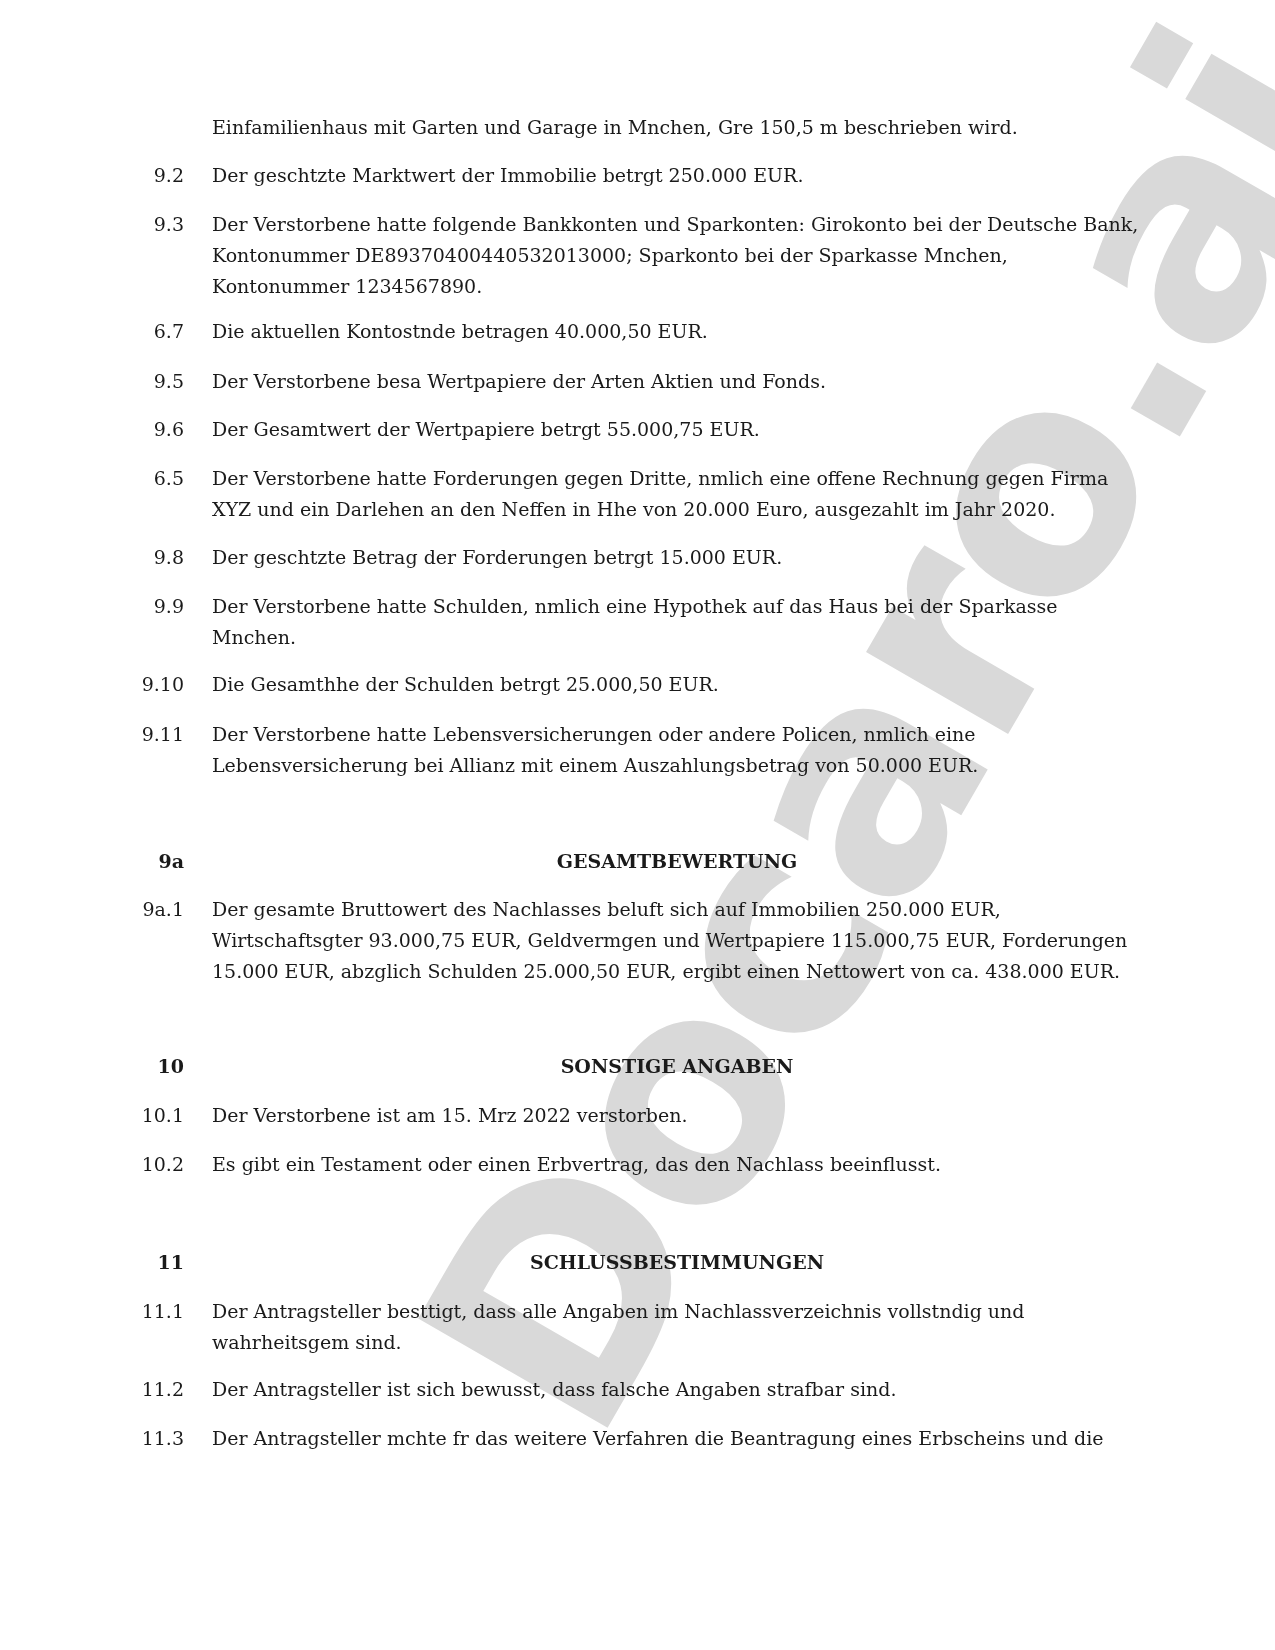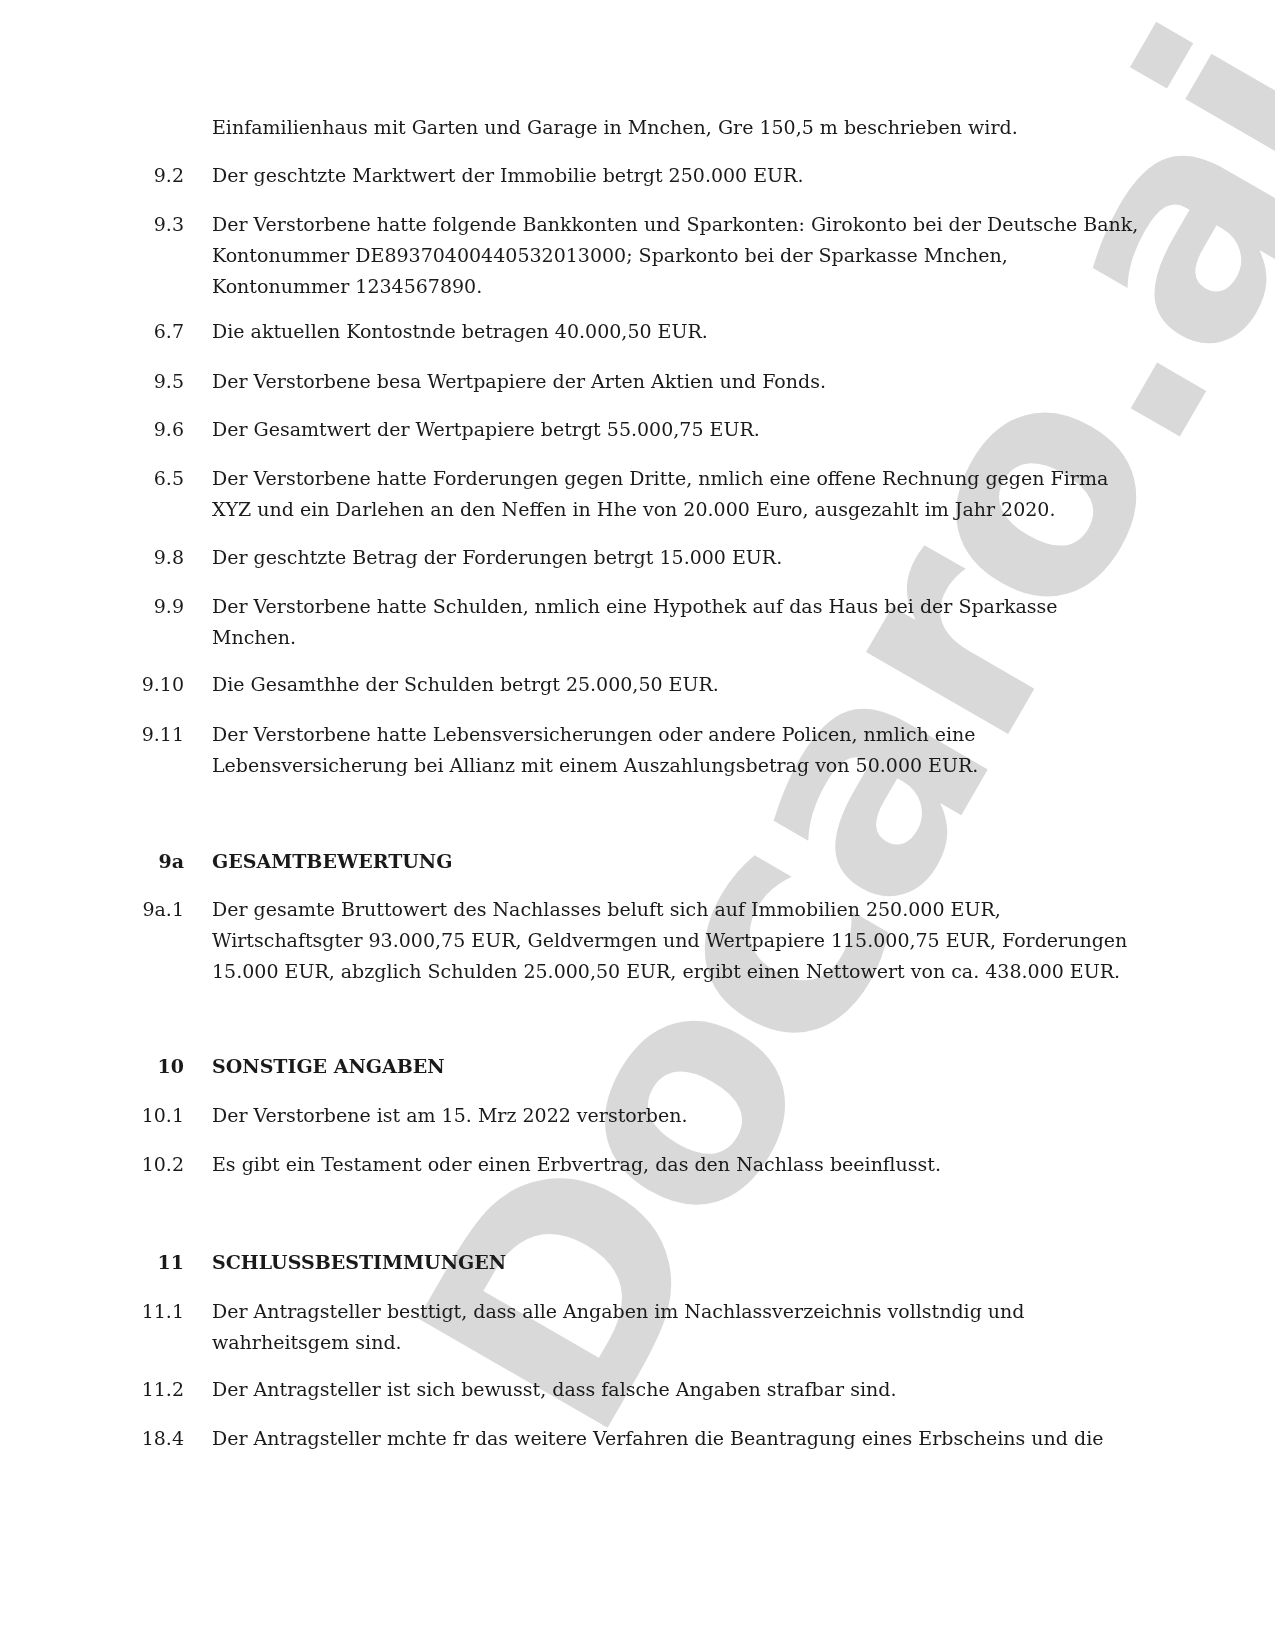--- a/index.html
+++ b/index.html
@@ -13,21 +13,21 @@
     position: absolute; left: 120px; top: 560px;
     font-family: "DejaVu Sans", "Liberation Sans", sans-serif;
     font-weight: bold; font-size: 300px; color: #d9d9d9;
     transform: rotate(-60deg); transform-origin: center;
     white-space: nowrap; letter-spacing: -8px; z-index: 0; user-select: none;
   }
   .content { position: absolute; left: 0; top: 0; width: 1275px; z-index: 1; }
   .row { position: absolute; left: 0; width: 1275px; font-size: 19px; line-height: 31px; }
   .num { position: absolute; right: 1091px; text-align: right; white-space: nowrap; }
   .txt { position: absolute; left: 212px; width: 930px; }
-  .head .num, .head .txt { font-weight: bold; }
+  .head .num, .head .txt { font-weight: bold; text-align: center; }
 </style>
 </head>
 <body>
 
 <div class="page">
   <div class="watermark">Docaro.ai</div>
 
   <div class="content">
 
     <div class="row" style="top:112px">
@@ -103,18 +103,18 @@
     </div>
     <div class="row" style="top:1296px">
       <span class="num">11.1</span>
       <span class="txt">Der Antragsteller besttigt, dass alle Angaben im Nachlassverzeichnis vollstndig und wahrheitsgem sind.</span>
     </div>
     <div class="row" style="top:1374px">
       <span class="num">11.2</span>
       <span class="txt">Der Antragsteller ist sich bewusst, dass falsche Angaben strafbar sind.</span>
     </div>
     <div class="row" style="top:1423px">
-      <span class="num">18.4</span>
+      <span class="num">11.3</span>
       <span class="txt">Der Antragsteller mchte fr das weitere Verfahren die Beantragung eines Erbscheins und die</span>
     </div>
 
   </div>
 </div>
 
 </body></html>

